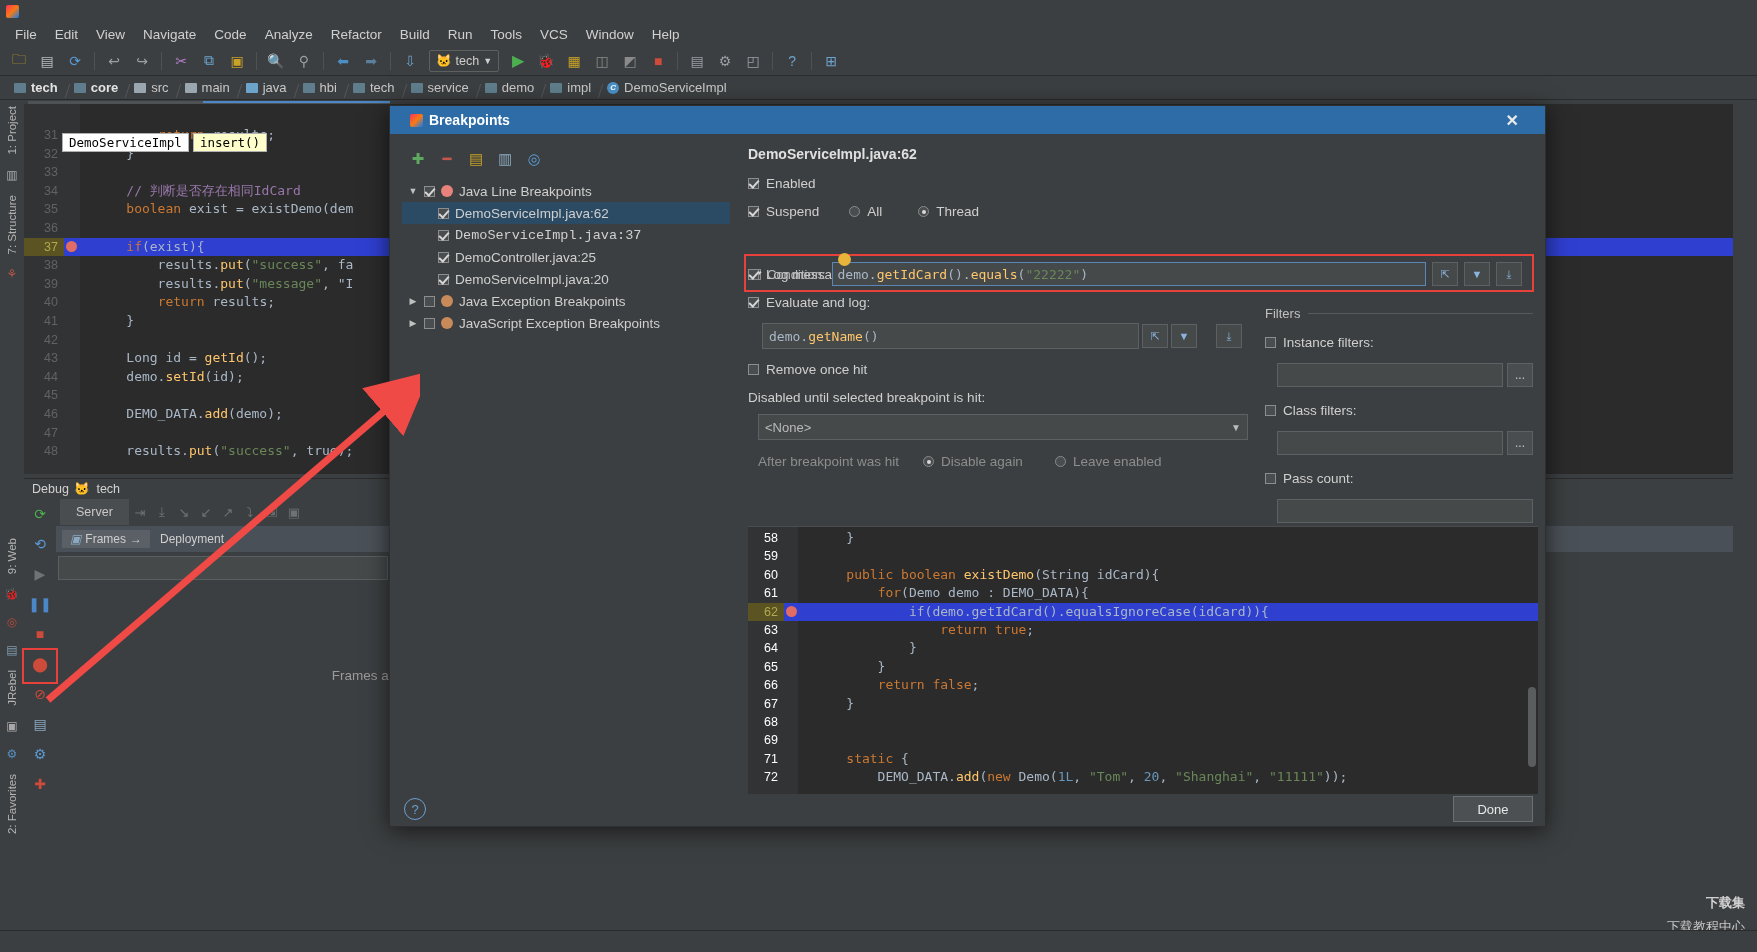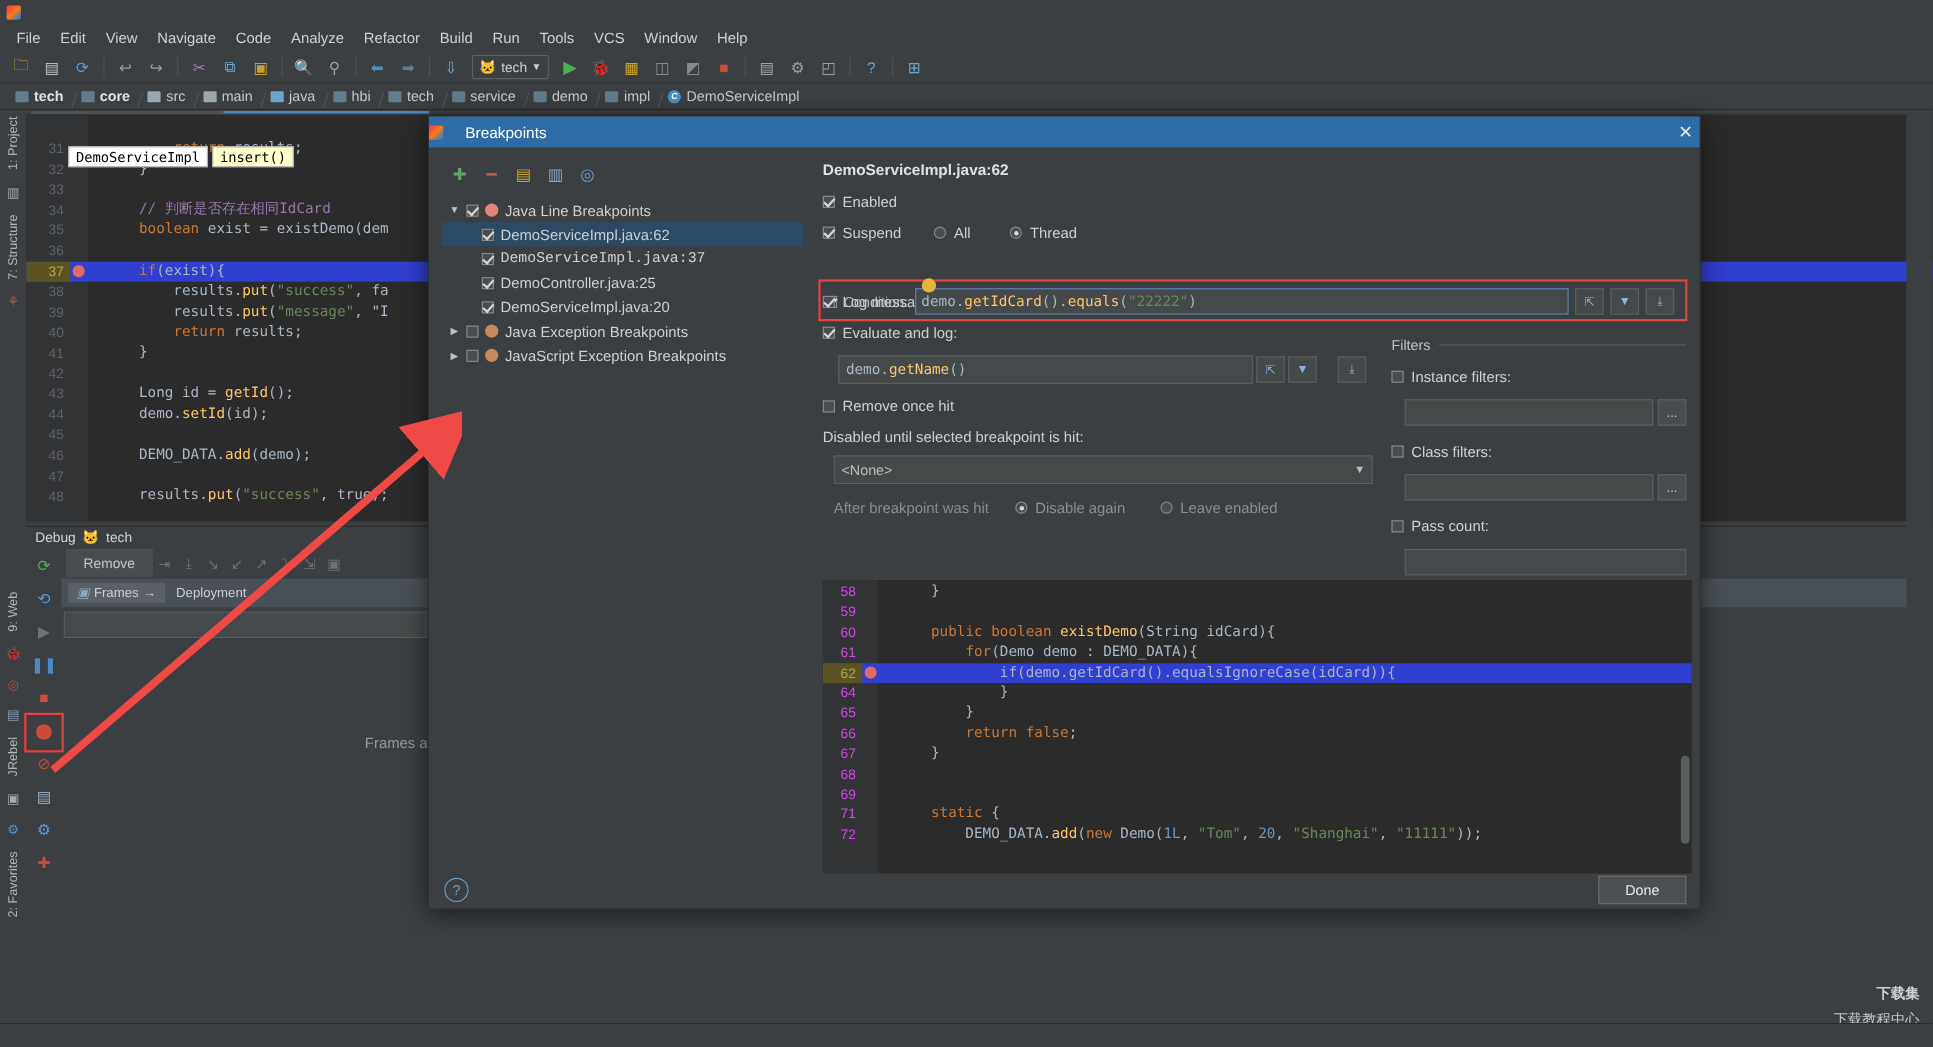--- a/index.html
+++ b/index.html
@@ -93,22 +93,22 @@
   .dtoolicon{width:22px;height:22px;display:flex;align-items:center;justify-content:center;color:#6d7275;font-size:13px;}
   .dtabrow2 { height:26px;display:flex;align-items:center;padding-left:6px;gap:2px;background:#4a5057; }
   .dtab2 { padding:2px 8px;font-size:12px;color:#cfcfcf;display:flex;align-items:center;gap:4px; }
   .dtab2.sel { background:#5b6066; }
   #frames-empty { position:absolute;left:32px;top:170px;width:700px;text-align:center;color:#9a9a9a;font-size:13.5px; }
   #frames-input { position:absolute;left:58px;top:556px;width:330px;height:24px;background:#45494a;border:1px solid #5a5e60; }
 
   
   #dlg { position:absolute; left:389px; top:105px; width:1157px; height:722px;
          background:#3c3f41; border:1px solid #2d2f30; box-shadow:0 4px 22px rgba(0,0,0,.6); }
-  #dlg-title { height:28px;background:#2d6ca7;display:flex;align-items:center;padding:0 0;gap:20px;
-               color:#fff;font-size:14px;font-weight:normal; }
+  #dlg-title { height:28px;background:#2d6ca7;display:flex;align-items:center;padding:0 20px;gap:6px;
+               color:#fff;font-size:14px;font-weight:bold; }
   #dlg-close { margin-left:auto;font-size:16px;color:#e8e8e8;padding:0 6px; }
   #dlg-body { position:absolute;left:0;top:28px;width:1157px;height:660px;display:flex; }
 
   
   #bp-left { width:350px; padding:10px 10px 0 12px; }
   #bp-toolbar { height:30px;display:flex;align-items:center;gap:9px;padding-left:6px; }
   .bptb { width:20px;height:20px;display:flex;align-items:center;justify-content:center;font-size:15px; }
   #bp-list { margin-top:6px; }
   .bp-row { height:22px;display:flex;align-items:center;gap:6px;font-size:13.5px;color:#cfcfcf;padding-left:6px; }
   .bp-row.sel { background:#2b4a63; }
@@ -141,21 +141,21 @@
   .dots-btn { width:26px;height:24px;background:#4a4d4f;border:1px solid #5d6163;font-size:12px;
               display:flex;align-items:center;justify-content:center;color:#c5c5c5; }
   .combo { height:26px;background:#45494a;border:1px solid #5d6163;display:flex;align-items:center;
            padding:0 6px;font-size:13px;justify-content:space-between; }
   .dim { color:#8d8d8d; }
 
   
   #prev { position:absolute;left:8px;top:392px;width:790px;height:268px;background:#2b2b2b;
           border-top:1px solid #4a4d4f; overflow:hidden; }
   #prev .code-line{height:18.4px;line-height:18.4px;}
-  #prev .ln{width:36px;color:#d946ef;}
+  #prev .ln{width:36px;color:#ffffff;}
   #prev .gutter2{position:absolute;left:0;top:0;width:50px;height:100%;background:#313335;}
   #prev-scroll { position:absolute;right:2px;top:160px;width:8px;height:80px;background:#5a5d5e;border-radius:4px; }
 
   #dlg-footer { position:absolute;left:0;bottom:0;width:1157px;height:34px;display:flex;align-items:center;
                 padding:0 14px; }
   #help-btn { width:22px;height:22px;border-radius:50%;border:1px solid #6d9fd0;color:#6d9fd0;
               display:flex;align-items:center;justify-content:center;font-size:13px; }
   #done-btn { margin-left:auto;min-width:80px;height:26px;background:#4c5052;border:1px solid #6b7072;
               color:#e8e8e8;font-size:13px;display:flex;align-items:center;justify-content:center; }
 
@@ -428,21 +428,21 @@
     <span class="dbtn" style="color:#4a88c7;">❚❚</span>
     <span class="dbtn" style="color:#cc4b3a;">■</span>
     <span class="dbtn" style="color:#cc4b3a;">⬤</span>
     <span class="dbtn" style="color:#cc4b3a;">⊘</span>
     <span class="dbtn" style="color:#8aa9c0;">▤</span>
     <span class="dbtn" style="color:#5a9bd5;">⚙</span>
     <span class="dbtn" style="color:#cc4b3a;">✚</span>
   </div>
   <div id="dbg-main">
     <div class="dtabrow">
-      <span class="dtab">Remove</span>
+      <span class="dtab">Server</span>
       <span class="dtoolicon">⇥</span>
       <span class="dtoolicon">⤓</span>
       <span class="dtoolicon">↘</span>
       <span class="dtoolicon">↙</span>
       <span class="dtoolicon">↗</span>
       <span class="dtoolicon">⤵</span>
       <span class="dtoolicon">⇲</span>
       <span class="dtoolicon">▣</span>
     </div>
     <div class="dtabrow2">
@@ -652,20 +652,25 @@
               <span class="ln">61</span>
               <span style="width: 13px; display: inline-block;"></span>
               <span class="codetxt mono"><span class="white">        </span><span class="kw">for</span><span class="white">(Demo demo : DEMO_DATA){</span></span>
             </div>
             <div class="code-line hl-line">
               <span class="ln" style="background: rgb(91, 83, 33); color: rgb(176, 169, 78);">62</span>
               <span class="bp-dot"></span>
               <span class="codetxt mono"><span class="white">            if(demo.getIdCard().equalsIgnoreCase(idCard)){</span></span>
             </div>
             <div class="code-line">
+              <span class="ln">63</span>
+              <span style="width: 13px; display: inline-block;"></span>
+              <span class="codetxt mono"><span class="white">                </span><span class="kw">return</span><span class="white"> </span><span class="kw">true</span><span class="white">;</span></span>
+            </div>
+            <div class="code-line">
               <span class="ln">64</span>
               <span style="width: 13px; display: inline-block;"></span>
               <span class="codetxt mono"><span class="white">            }</span></span>
             </div>
             <div class="code-line">
               <span class="ln">65</span>
               <span style="width: 13px; display: inline-block;"></span>
               <span class="codetxt mono"><span class="white">        }</span></span>
             </div>
             <div class="code-line">

